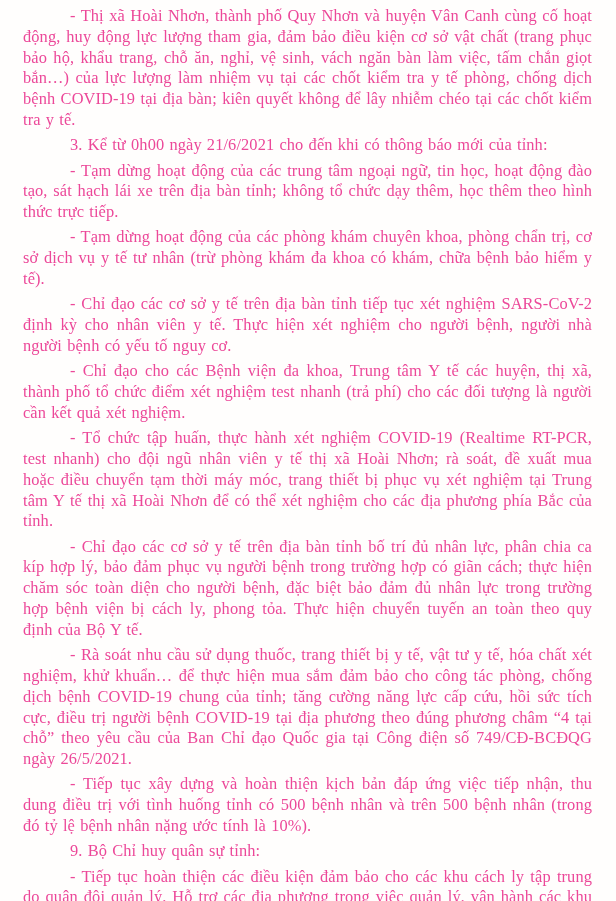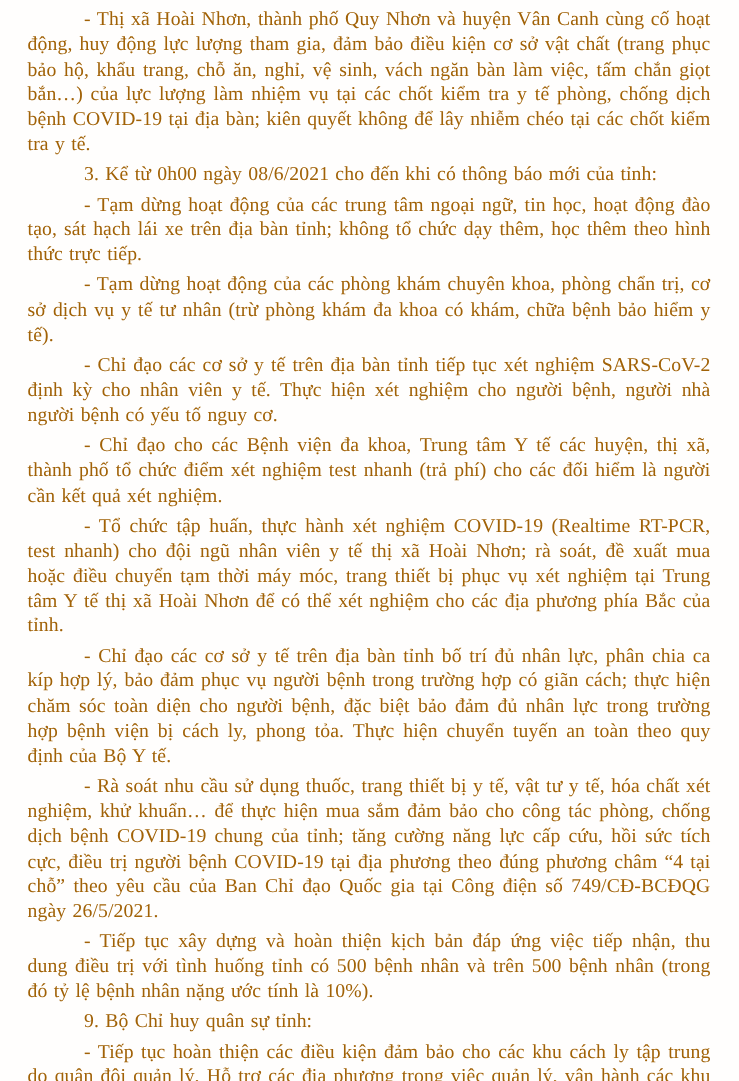--- a/index.html
+++ b/index.html
@@ -6,44 +6,44 @@
     margin: 0;
     padding: 0;
     background: #ffffff;
   }
   .page {
     position: relative;
     width: 616px;
     height: 901px;
     box-sizing: border-box;
     background: #fffefd;
-    color: #a16207;
+    color: #ec4899;
     font-family: "Liberation Serif", "DejaVu Serif", serif;
     font-size: 16.4px;
     line-height: 20.8px;
     padding: 6px 24px 0 23px;
     overflow: hidden;
   }
   .para {
     margin: 0 0 4.5px 0;
     text-align: justify;
     text-indent: 47px;
     letter-spacing: 0.1px;
     word-spacing: 1px;
   }
 </style>
 </head>
 <body>
 
 <div class="page">
   <p class="para">- Thị xã Hoài Nhơn, thành phố Quy Nhơn và huyện Vân Canh cùng cố hoạt động, huy động lực lượng tham gia, đảm bảo điều kiện cơ sở vật chất (trang phục bảo hộ, khẩu trang, chỗ ăn, nghỉ, vệ sinh, vách ngăn bàn làm việc, tấm chắn giọt bắn…) của lực lượng làm nhiệm vụ tại các chốt kiểm tra y tế phòng, chống dịch bệnh COVID-19 tại địa bàn; kiên quyết không để lây nhiễm chéo tại các chốt kiểm tra y tế.</p>
-  <p class="para">3. Kể từ 0h00 ngày 08/6/2021 cho đến khi có thông báo mới của tỉnh:</p>
+  <p class="para">3. Kể từ 0h00 ngày 21/6/2021 cho đến khi có thông báo mới của tỉnh:</p>
   <p class="para">- Tạm dừng hoạt động của các trung tâm ngoại ngữ, tin học, hoạt động đào tạo, sát hạch lái xe trên địa bàn tỉnh; không tổ chức dạy thêm, học thêm theo hình thức trực tiếp.</p>
   <p class="para">- Tạm dừng hoạt động của các phòng khám chuyên khoa, phòng chẩn trị, cơ sở dịch vụ y tế tư nhân (trừ phòng khám đa khoa có khám, chữa bệnh bảo hiểm y tế).</p>
   <p class="para">- Chỉ đạo các cơ sở y tế trên địa bàn tỉnh tiếp tục xét nghiệm SARS-CoV-2 định kỳ cho nhân viên y tế. Thực hiện xét nghiệm cho người bệnh, người nhà người bệnh có yếu tố nguy cơ.</p>
-  <p class="para">- Chỉ đạo cho các Bệnh viện đa khoa, Trung tâm Y tế các huyện, thị xã, thành phố tổ chức điểm xét nghiệm test nhanh (trả phí) cho các đối hiểm là người cần kết quả xét nghiệm.</p>
+  <p class="para">- Chỉ đạo cho các Bệnh viện đa khoa, Trung tâm Y tế các huyện, thị xã, thành phố tổ chức điểm xét nghiệm test nhanh (trả phí) cho các đối tượng là người cần kết quả xét nghiệm.</p>
   <p class="para">- Tổ chức tập huấn, thực hành xét nghiệm COVID-19 (Realtime RT-PCR, test nhanh) cho đội ngũ nhân viên y tế thị xã Hoài Nhơn; rà soát, đề xuất mua hoặc điều chuyển tạm thời máy móc, trang thiết bị phục vụ xét nghiệm tại Trung tâm Y tế thị xã Hoài Nhơn để có thể xét nghiệm cho các địa phương phía Bắc của tỉnh.</p>
   <p class="para">- Chỉ đạo các cơ sở y tế trên địa bàn tỉnh bố trí đủ nhân lực, phân chia ca kíp hợp lý, bảo đảm phục vụ người bệnh trong trường hợp có giãn cách; thực hiện chăm sóc toàn diện cho người bệnh, đặc biệt bảo đảm đủ nhân lực trong trường hợp bệnh viện bị cách ly, phong tỏa. Thực hiện chuyển tuyến an toàn theo quy định của Bộ Y tế.</p>
   <p class="para">- Rà soát nhu cầu sử dụng thuốc, trang thiết bị y tế, vật tư y tế, hóa chất xét nghiệm, khử khuẩn… để thực hiện mua sắm đảm bảo cho công tác phòng, chống dịch bệnh COVID-19 chung của tỉnh; tăng cường năng lực cấp cứu, hồi sức tích cực, điều trị người bệnh COVID-19 tại địa phương theo đúng phương châm “4 tại chỗ” theo yêu cầu của Ban Chỉ đạo Quốc gia tại Công điện số 749/CĐ-BCĐQG ngày 26/5/2021.</p>
   <p class="para">- Tiếp tục xây dựng và hoàn thiện kịch bản đáp ứng việc tiếp nhận, thu dung điều trị với tình huống tỉnh có 500 bệnh nhân và trên 500 bệnh nhân (trong đó tỷ lệ bệnh nhân nặng ước tính là 10%).</p>
   <p class="para">9. Bộ Chỉ huy quân sự tỉnh:</p>
   <p class="para">- Tiếp tục hoàn thiện các điều kiện đảm bảo cho các khu cách ly tập trung do quân đội quản lý. Hỗ trợ các địa phương trong việc quản lý, vận hành các khu cách ly tập trung của địa phương.</p>
 </div>
 
 </body></html>

